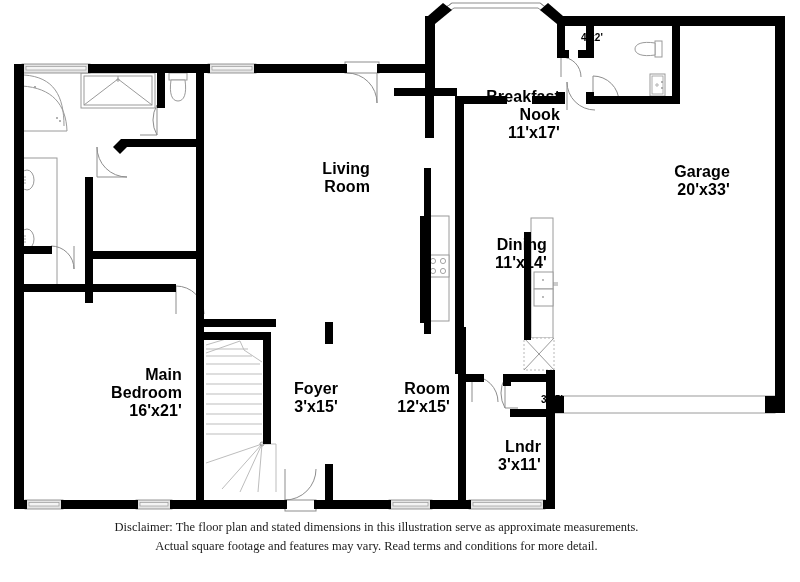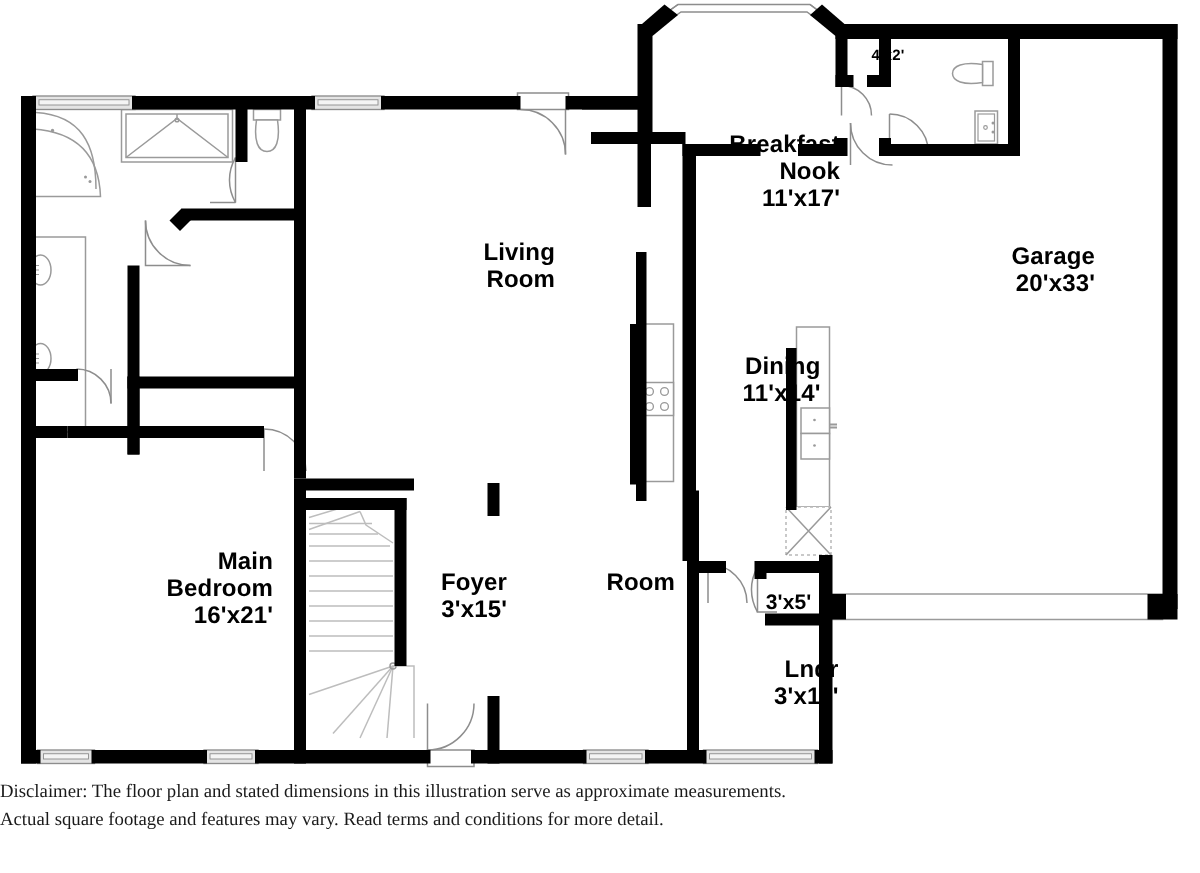--- a/index.html
+++ b/index.html
@@ -36,20 +36,21 @@
     letter-spacing: 0.1px;
   }
   .room-label.big { font-size: 16px; }
   .room-label.small { font-size: 10px; }
   .room-label .ln { display: block; }
   #disclaimer {
     position: absolute;
     left: 0;
     top: 518px;
     width: 753px;
+    text-align: center;
     font-family: "Liberation Serif", "DejaVu Serif", serif;
     font-size: 12.5px;
     color: #1a1a1a;
     line-height: 1.5;
   }
   #disclaimer .ln { display: block; }
 </style>
 </head>
 <body>
 
@@ -426,32 +427,33 @@
     <span class="ln">16'x21'</span>
   </div>
 
   <div class="room-label big" style="left:248px; top:380px; width:90px;">
     <span class="ln">Foyer</span>
     <span class="ln">3'x15'</span>
   </div>
 
   <div class="room-label big" style="left:340px; top:380px; width:110px;">
     <span class="ln">Room</span>
-  </div>
-
-  <div class="room-label big" style="left:479px; top:438px; width:80px;">
+    <span class="ln">12'x15'</span>
+  </div>
+
+  <div class="room-label big" style="left:461px; top:438px; width:80px;">
     <span class="ln">Lndr</span>
     <span class="ln">3'x11'</span>
   </div>
 
   <div class="room-label small" style="left:551px; top:32px; width:52px;">
     <span class="ln">4'x2'</span>
   </div>
 
-  <div class="room-label small" style="left:495px; top:394px; width:46px; font-size:14px;">
+  <div class="room-label small" style="left:517px; top:394px; width:46px; font-size:10px;">
     <span class="ln">3'x5'</span>
   </div>
 
   <div id="disclaimer">
     <span class="ln">Disclaimer: The floor plan and stated dimensions in this illustration serve as approximate measurements.</span>
     <span class="ln">Actual square footage and features may vary. Read terms and conditions for more detail.</span>
   </div>
 
 </div>
 

